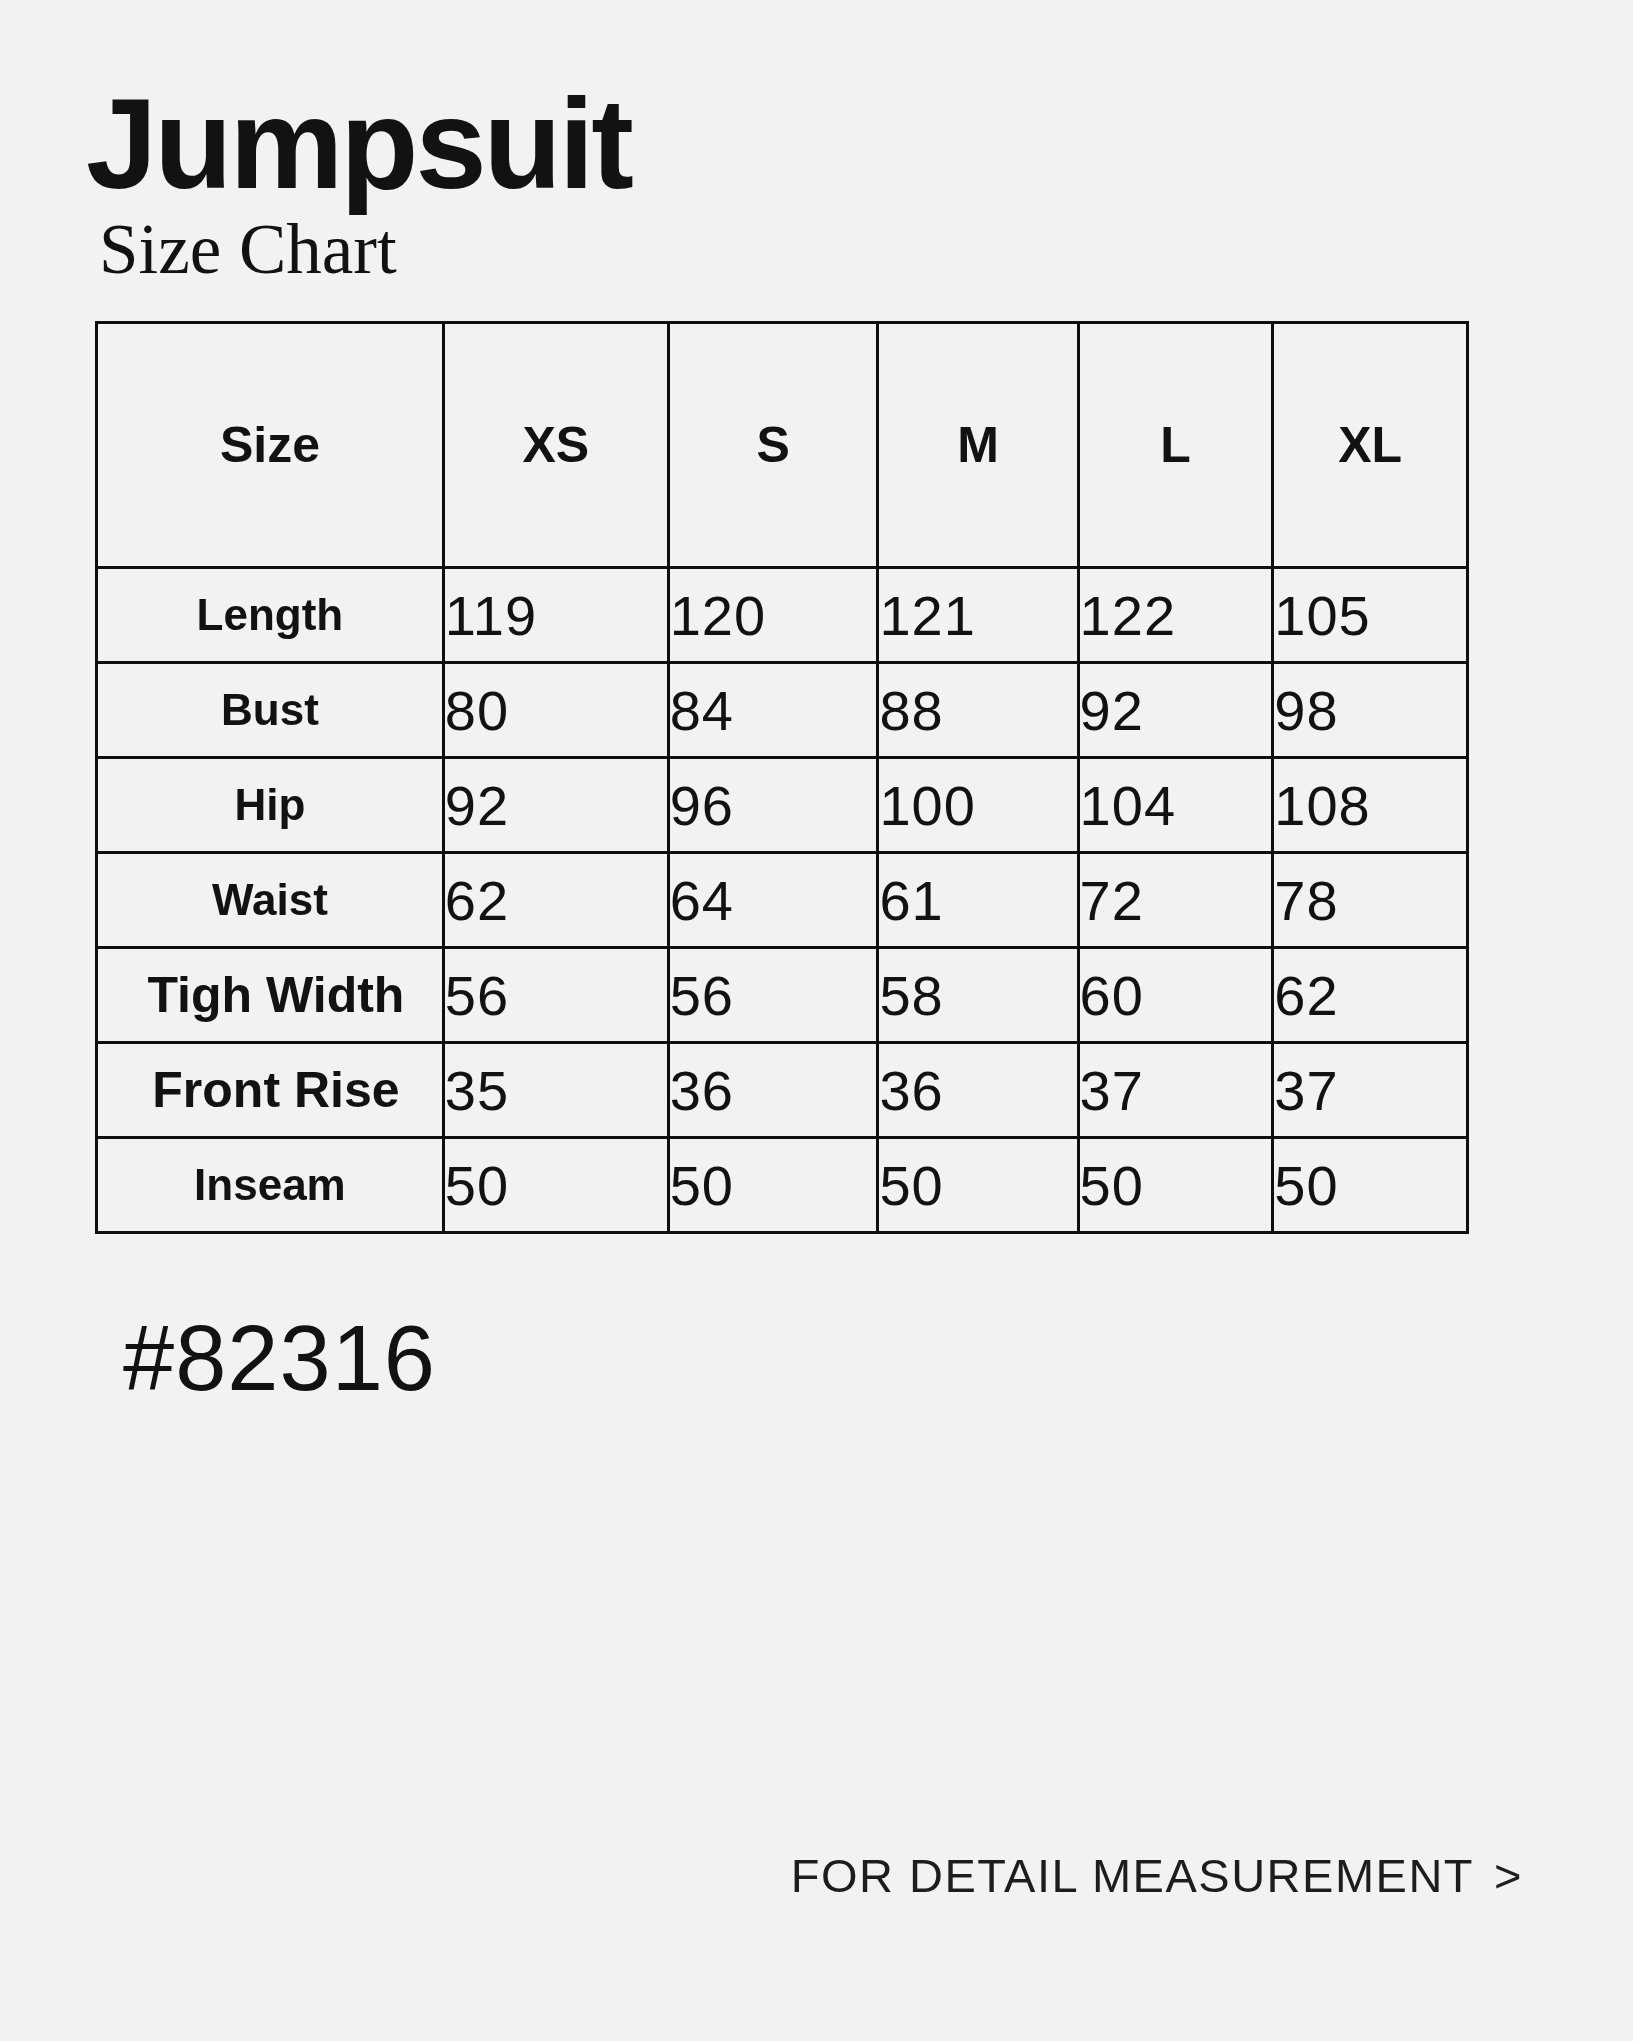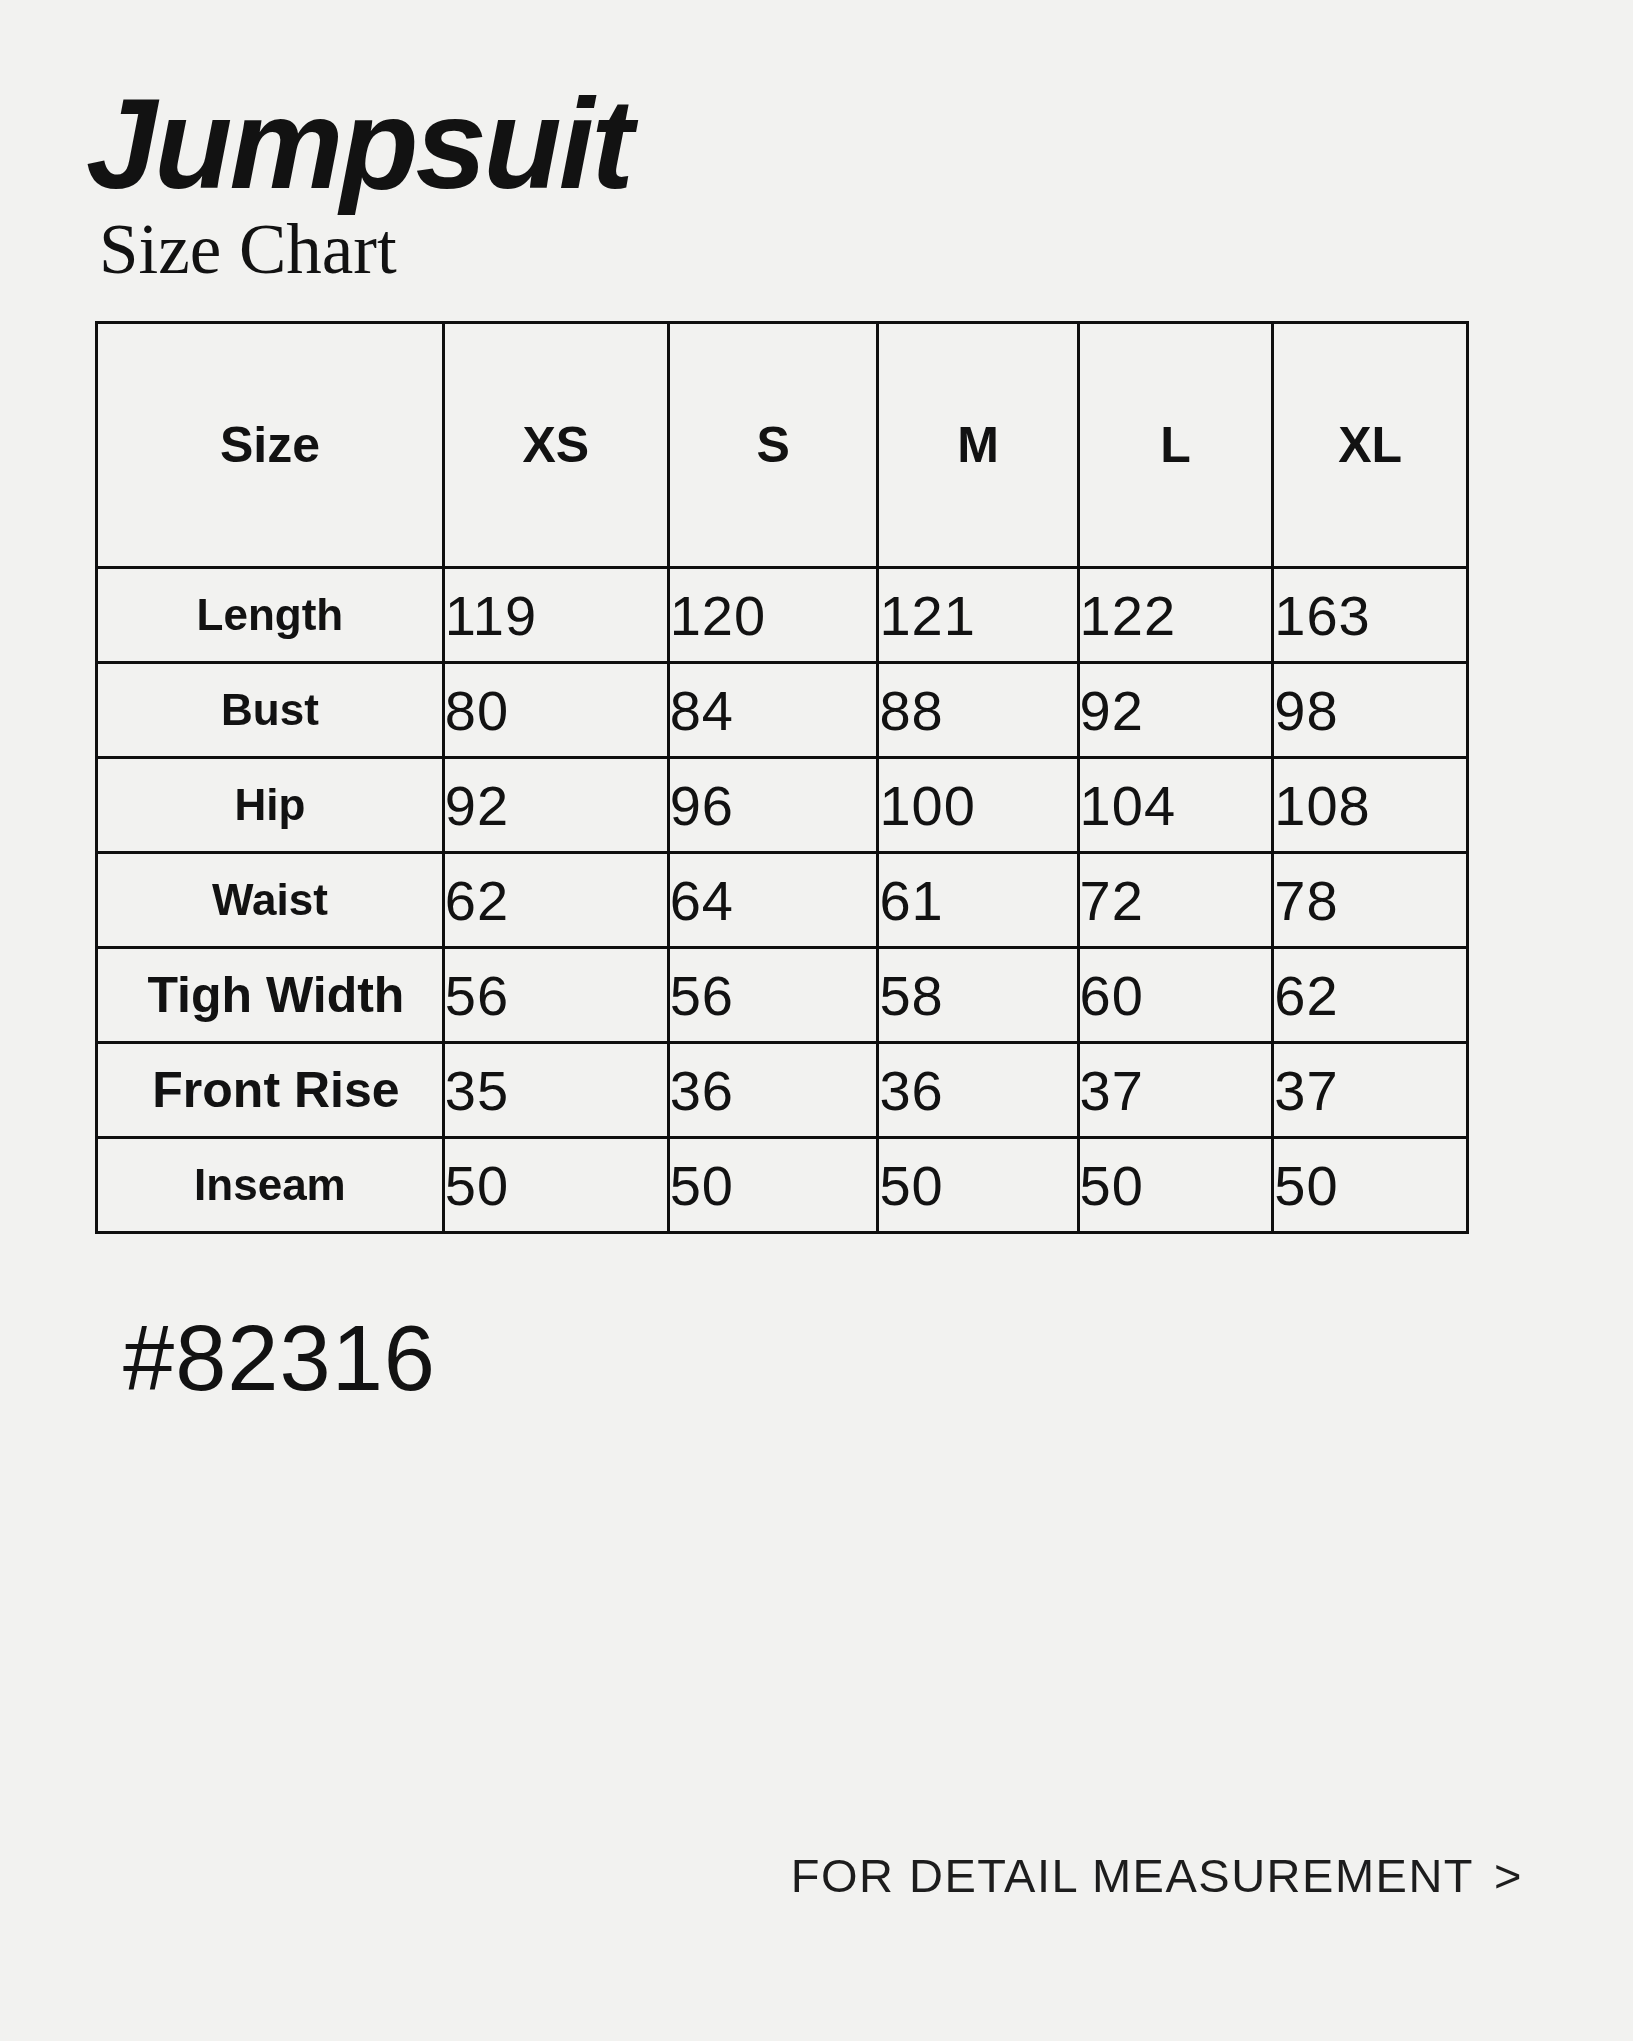--- a/index.html
+++ b/index.html
@@ -13,21 +13,21 @@
     width:1633px; height:2041px;
     background:var(--bg);
     font-family:"Liberation Sans", sans-serif;
     color:var(--ink);
     position:relative;
     overflow:hidden;
   }
   .page-title{
     position:absolute; left:86px; top:80px;
     font-size:128px; font-weight:bold; letter-spacing:-3px;
-    line-height:1; margin:0;font-style:italic;
+    line-height:1; margin:0;
   }
   .page-subtitle{
     position:absolute; left:99px; top:210px;
     font-size:71px; font-weight:normal; letter-spacing:0px;
     line-height:1.1; margin:0;font-family:Liberation Serif, serif;
   }
   table.size-table{
     position:absolute; left:95px; top:321px;
     width:1374px; height:913px;
     border-collapse:collapse; table-layout:fixed;
@@ -97,21 +97,21 @@
         <th>XL</th>
       </tr>
     </thead>
     <tbody>
       <tr>
         <th>Length</th>
         <td>119</td>
         <td>120</td>
         <td>121</td>
         <td>122</td>
-        <td>163</td>
+        <td>105</td>
       </tr>
       <tr>
         <th>Bust</th>
         <td>80</td>
         <td>84</td>
         <td>88</td>
         <td>92</td>
         <td>98</td>
       </tr>
       <tr>

